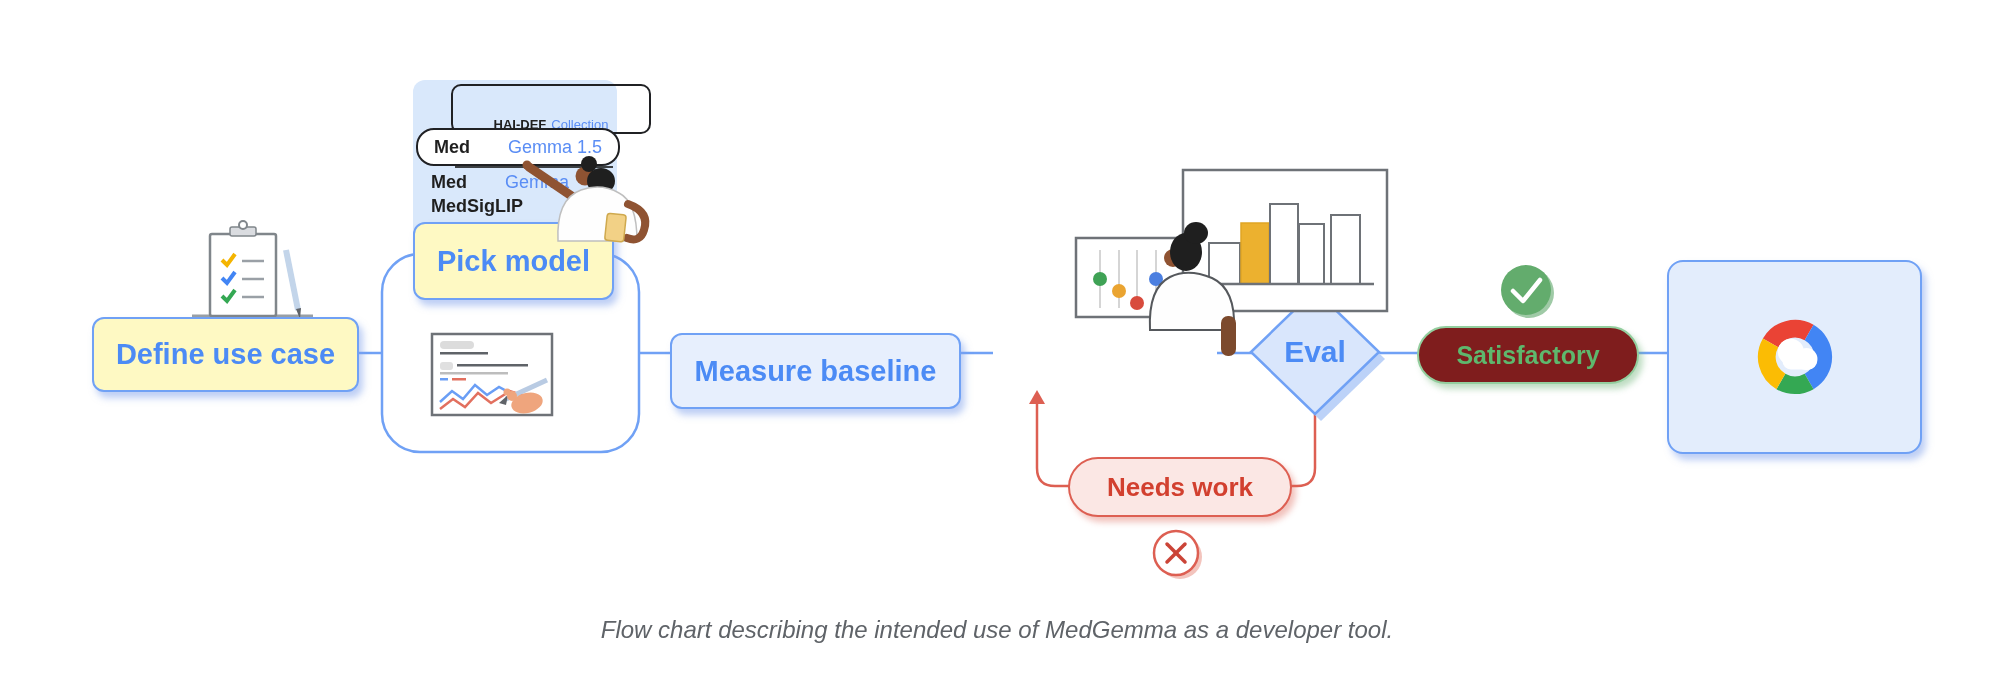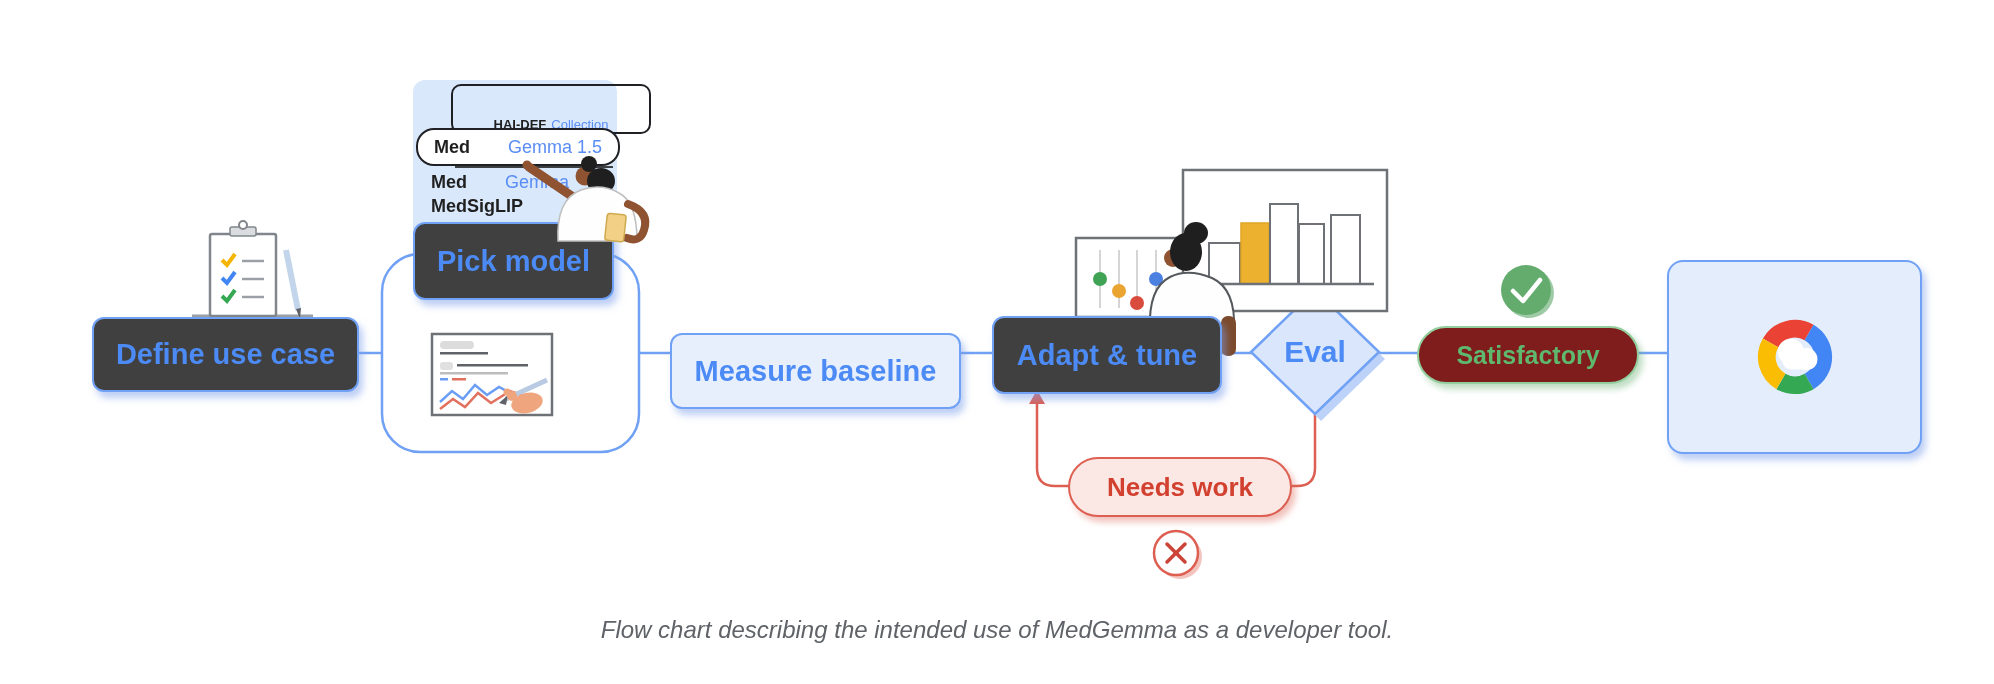--- a/index.html
+++ b/index.html
@@ -2,21 +2,21 @@
 <html><head>
 <meta charset="utf-8">
 <style>
   html,body{margin:0;padding:0;background:#ffffff;}
   #canvas{position:relative;width:1994px;height:684px;background:#ffffff;overflow:hidden;
           font-family:"Liberation Sans",sans-serif;}
   svg{position:absolute;left:0;top:0;pointer-events:none;}
   #scene-svg{z-index:1;}
   #overlay-svg{z-index:3;}
 
-  .box{position:absolute;z-index:2;background:#404040;border:2.5px solid #70a1f5;border-radius:12px;
+  .box{position:absolute;z-index:2;background:#fef9c3;border:2.5px solid #70a1f5;border-radius:12px;
        display:flex;align-items:center;justify-content:center;color:#4c8bf5;font-weight:600;
        font-size:29px;box-shadow:4px 6px 7px rgba(125,160,235,.5);}
   .pill{position:absolute;z-index:2;display:flex;align-items:center;justify-content:center;
         border-radius:30px;font-weight:600;}
 
   #n-define-use-case{left:92px;top:317px;width:263px;height:71px;}
   #n-pick-model{left:413px;top:222px;width:197px;height:74px;}
   #n-define-eval{left:411px;top:413px;width:197px;height:65px;}
   #n-measure-baseline{left:670px;top:333px;width:287px;height:72px;background:#e7effd;}
   #n-adapt-tune{left:992px;top:316px;width:226px;height:74px;}
@@ -180,23 +180,20 @@
 
   <div class="box" id="n-define-use-case">
     <span>Define use case</span>
   </div>
   <div class="box" id="n-pick-model">
     <span>Pick model</span>
   </div>
   <div class="box" id="n-measure-baseline">
     <span>Measure baseline</span>
   </div>
-  <div class="box" id="n-adapt-tune">
-    <span>Adapt &amp; tune</span>
-  </div>
   <div id="diamond-label">
     <span>Eval</span>
   </div>
   <div class="pill" id="pill-satisfactory">
     <span>Satisfactory</span>
   </div>
   <div class="pill" id="pill-needs-work">
     <span>Needs work</span>
   </div>
   <div class="box" id="n-scale-cloud">

